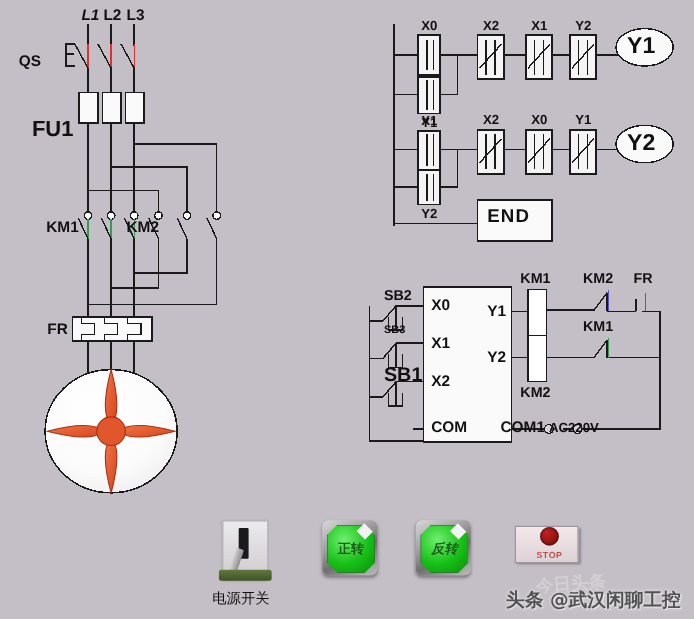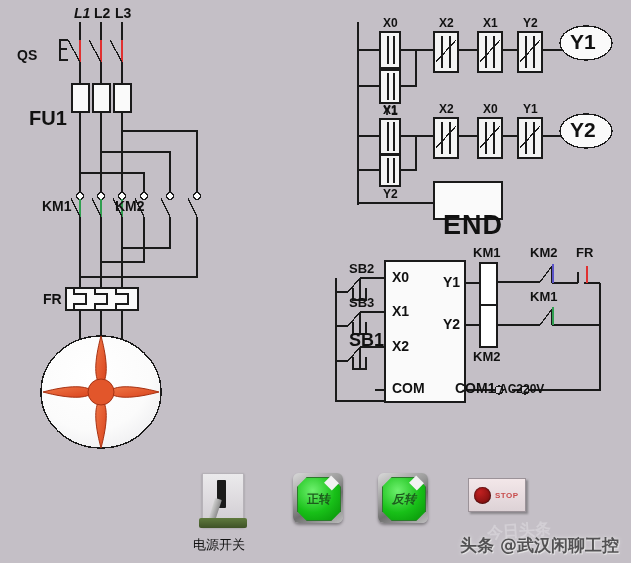--- a/index.html
+++ b/index.html
@@ -65,20 +65,21 @@
     position:absolute;right:6px;top:5px;width:11px;height:10px;
     background:#f2f2f2;transform:rotate(45deg);
   }
   .stopbtn{
     position:absolute;width:58px;height:34px;
     background:linear-gradient(180deg,#f3e7e9,#ddd2d6);
     border:1px solid #9b9298;
     box-shadow:2px 2px 2px rgba(0,0,0,.3);
     display:flex;align-items:center;gap:4px;padding-left:5px;
     box-sizing:border-box;
+    flex-direction:column;
   }
   .stopbtn .dot{
     width:17px;height:17px;border-radius:50%;
     background:radial-gradient(circle at 35% 30%,#c22020,#6d0b0b);
     box-shadow:inset 0 0 2px #000;
   }
   .stopbtn .txt{
     font-size:8px;font-weight:bold;color:#c84c4c;letter-spacing:.5px;
   }
   .wmark{
@@ -382,24 +383,24 @@
   <div class="lbl" style="left:523px;top:17px;font-size:12px;">Y2</div>
   <div class="lbl" style="left:570px;top:31px;font-size:21px;">Y1</div>
 
   <div class="lbl" style="left:383px;top:104px;font-size:12px;">X1</div>
   <div class="lbl" style="left:383px;top:188px;font-size:12px;">Y2</div>
   <div class="lbl" style="left:439px;top:103px;font-size:12px;">X2</div>
   <div class="lbl" style="left:483px;top:103px;font-size:12px;">X0</div>
   <div class="lbl" style="left:523px;top:103px;font-size:12px;">Y1</div>
   <div class="lbl" style="left:570px;top:119px;font-size:21px;">Y2</div>
 
-  <div class="lbl" style="left:443px;top:188px;font-size:27px;letter-spacing:1px;margin-top:24px;">END</div>
+  <div class="lbl" style="left:443px;top:188px;font-size:17px;letter-spacing:1px;">END</div>
 
   <div class="lbl" style="left:349px;top:262px;font-size:13px;">SB2</div>
-  <div class="lbl" style="left:349px;top:296px;font-size:13px;">SB3</div>
+  <div class="lbl" style="left:349px;top:296px;font-size:10px;">SB3</div>
   <div class="lbl" style="left:349px;top:331px;font-size:18px;">SB1</div>
 
   <div class="lbl" style="left:392px;top:270px;font-size:14px;">X0</div>
   <div class="lbl" style="left:392px;top:304px;font-size:14px;">X1</div>
   <div class="lbl" style="left:392px;top:339px;font-size:14px;">X2</div>
   <div class="lbl" style="left:392px;top:381px;font-size:14px;">COM</div>
 
   <div class="lbl" style="left:443px;top:275px;font-size:14px;">Y1</div>
   <div class="lbl" style="left:443px;top:317px;font-size:14px;">Y2</div>
   <div class="lbl" style="left:455px;top:381px;font-size:14px;">COM1</div>

